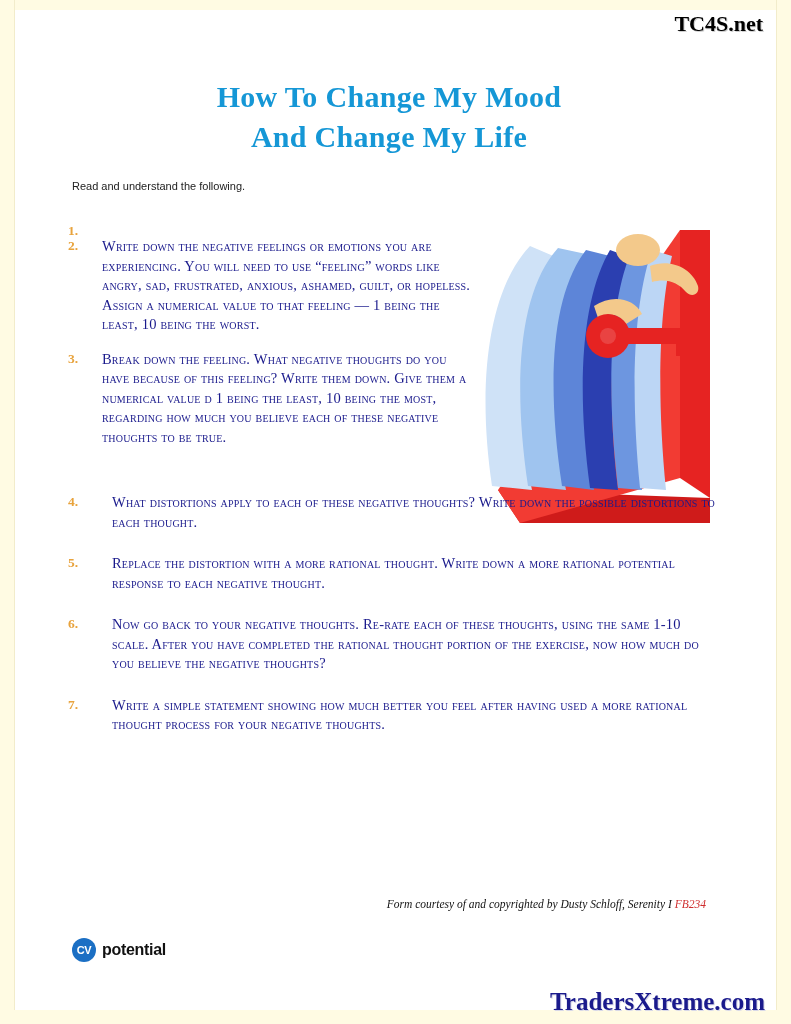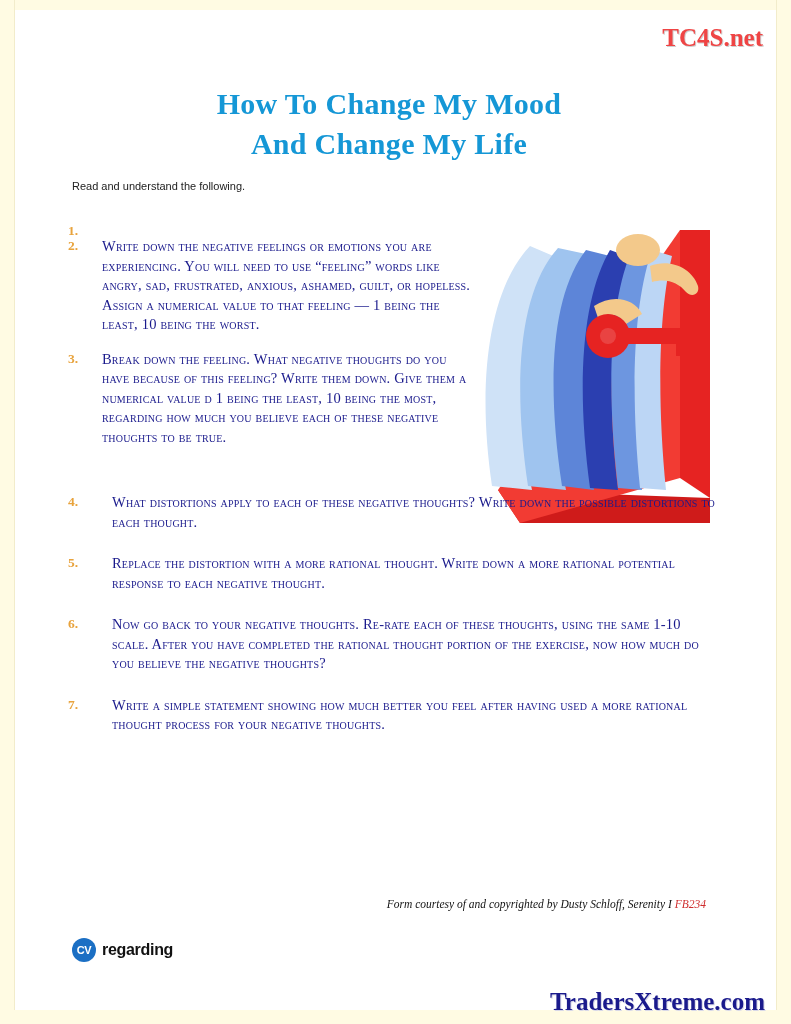--- a/index.html
+++ b/index.html
@@ -54,33 +54,33 @@
     bottom: 0;
     width: 791px;
     height: 14px;
     background: #fffbe3;
   }
 
   
   .brand-top {
     position: absolute;
     right: 28px;
-    top: 24px;
-    font-family: "Liberation Serif", serif;
-    font-size: 25px;
-    font-weight: bold;
-    color: #ef4444;
+    top: 11px;
+    font-family: "Liberation Serif", serif;
+    font-size: 22px;
+    font-weight: bold;
+    color: #000000;
     letter-spacing: 0px;
     text-shadow: 1px 1px 0 #cfcfcf;
   }
 
   .title {
     position: absolute;
     left: 0;
-    top: 84px;
+    top: 77px;
     width: 778px;
     text-align: center;
     color: #1597d6;
     font-family: "Liberation Serif", serif;
     font-size: 30px;
     font-weight: bold;
     line-height: 40px;
     letter-spacing: 0.3px;
   }
   .title .line2 { display: block; }
@@ -305,18 +305,18 @@
       <div class="text">Write a simple statement showing how much better you feel after having used a more rational thought process for your negative thoughts.</div>
     </div>
   </div>
 
   <div class="courtesy">
     <span>Form courtesy of and copyrighted by Dusty Schloff, Serenity I </span><span class="code">FB234</span>
   </div>
 
   <div class="footer">
     <div class="cv-badge">CV</div>
-    <div class="cv-word">regarding</div>
+    <div class="cv-word">potential</div>
   </div>
 
   <div class="brand-bottom">TradersXtreme.com</div>
 
 </div>
 
 </body></html>

